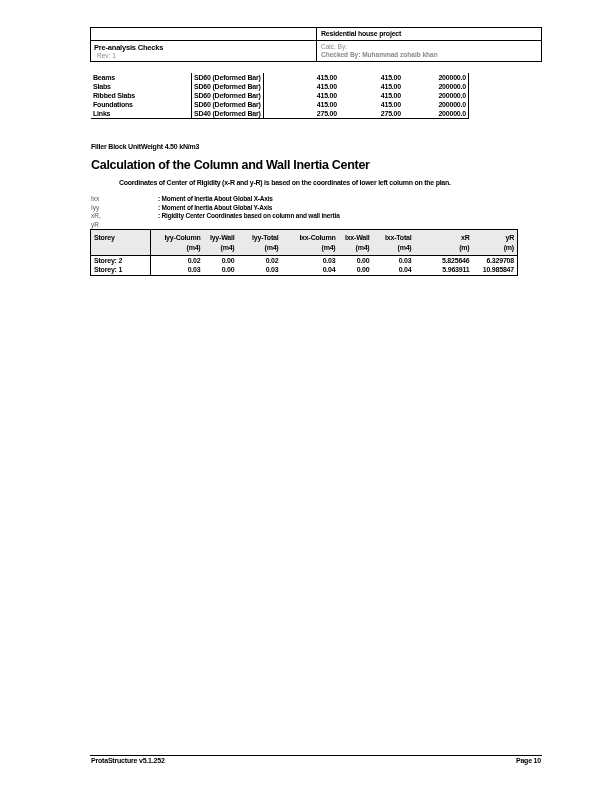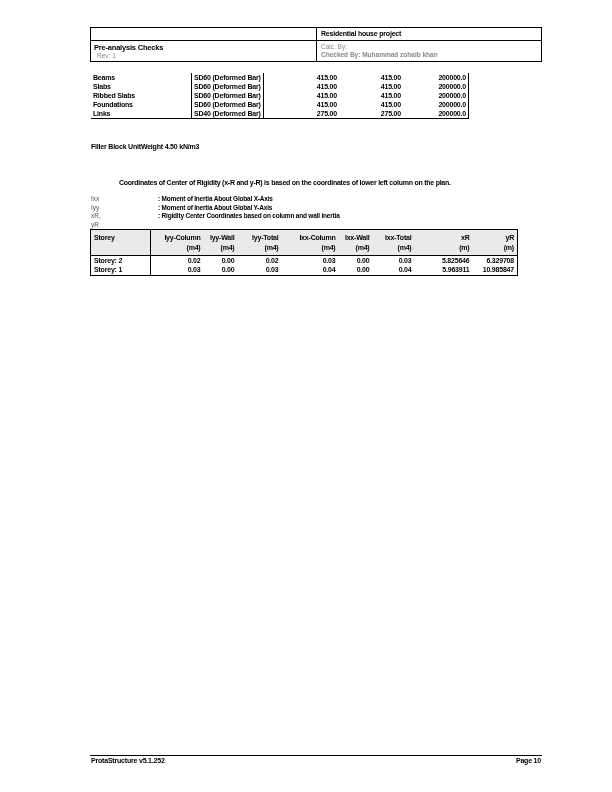--- a/index.html
+++ b/index.html
@@ -102,20 +102,21 @@
         <td class="c1">SD40 (Deformed Bar)</td>
         <td class="c2">275.00</td>
         <td class="c3">275.00</td>
         <td class="c4">200000.0</td>
       </tr>
     </tbody>
   </table>
 
   <div class="filler">Filler Block UnitWeight 4.50 kN/m3</div>
 
+  <div class="h1">Calculation of the Column and Wall Inertia Center</div>
   <div class="note">Coordinates of Center of Rigidity (x-R and y-R) is based on the coordinates of lower left column on the plan.</div>
 
   <div class="legend">
     <div class="row">
       <span class="sym">Ixx</span>
       <span class="desc">: Moment of Inertia About Global X-Axis</span>
     </div>
     <div class="row">
       <span class="sym">Iyy</span>
       <span class="desc">: Moment of Inertia About Global Y-Axis</span>

